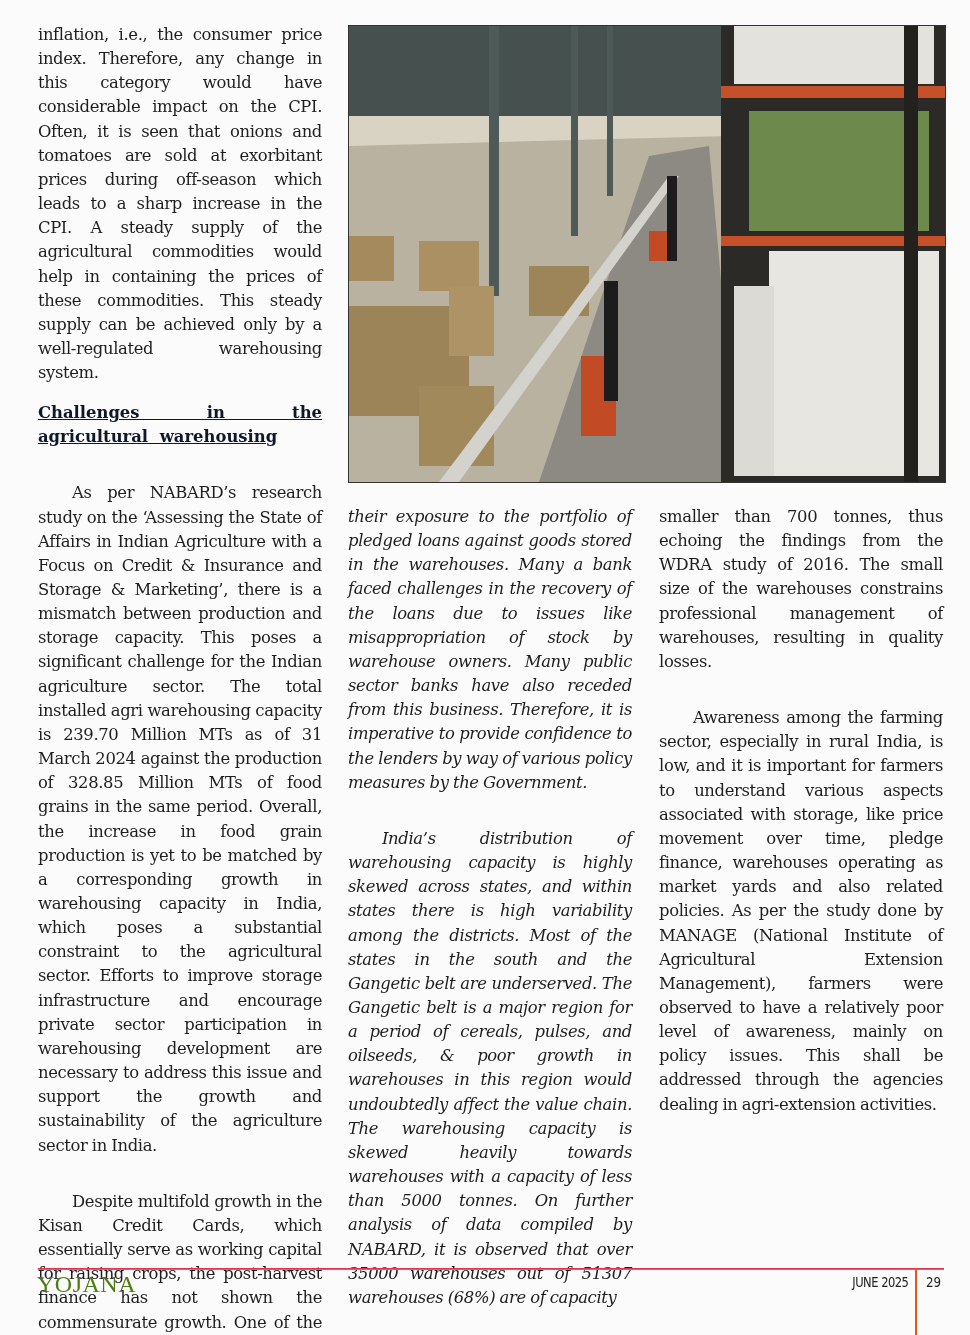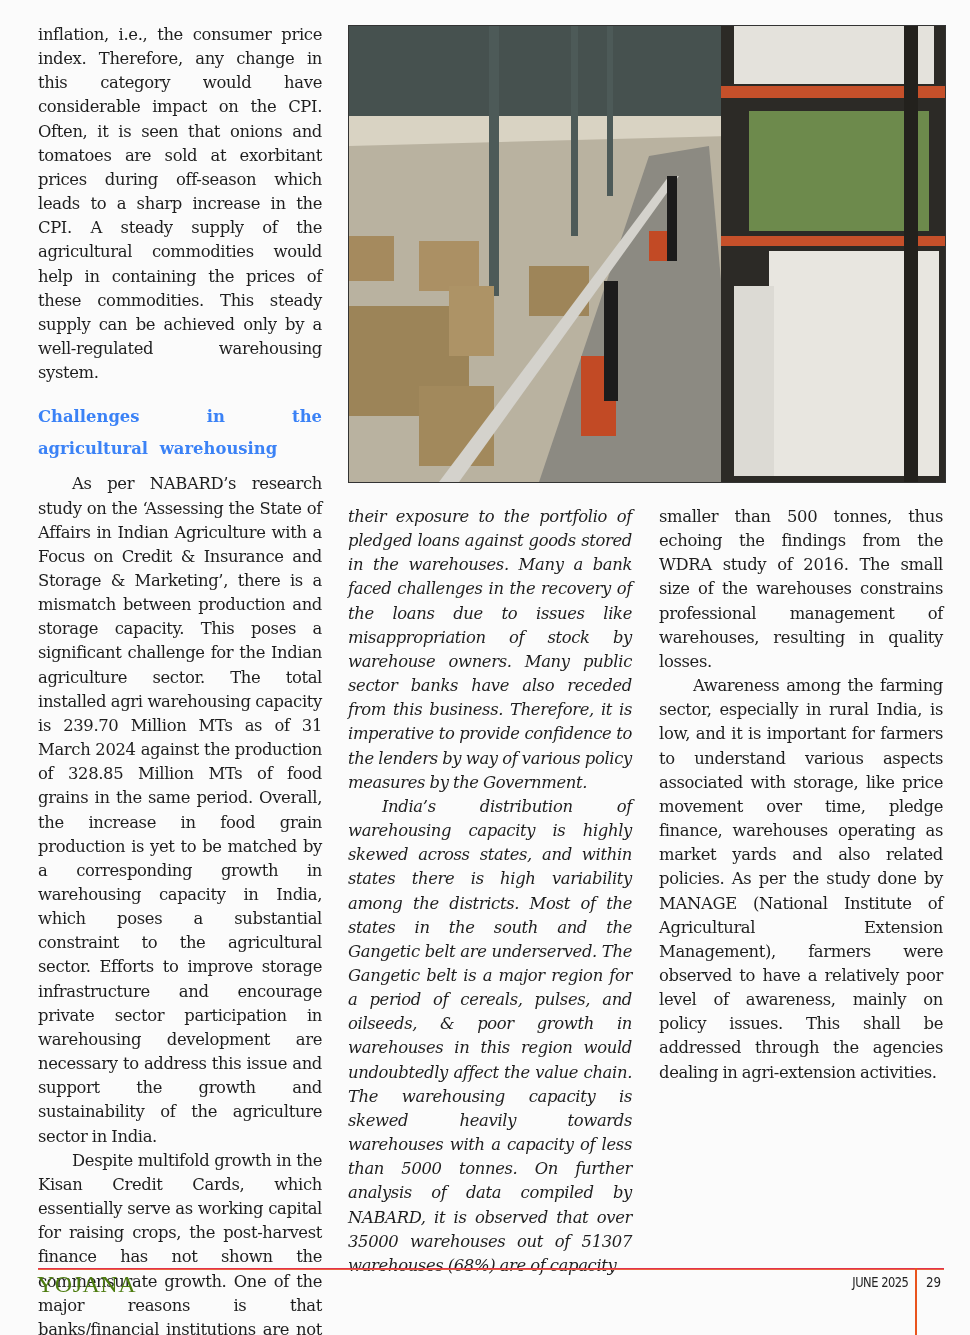--- a/index.html
+++ b/index.html
@@ -12,31 +12,32 @@
   .col {
     position: absolute;
     width: 284px;
     font-size: 16.4px;
     line-height: 24.15px;
     text-align: justify;
     letter-spacing: -0.35px;
     word-spacing: -0.5px;
   }
   .col p { margin: 0; }
-  .col p.indent { text-indent: 34px; }
+  .col p.indent { text-indent: 34px; margin-top: 32px; }
   #col1 { left: 38px; top: 23px; }
   #col2 { left: 348px; top: 505px; font-style: italic; }
   #col3 { left: 659px; top: 505px; }
   .heading {
-    color: #3b82f6;
+    color: #0f172a;
     font-weight: bold;
     margin: 16px 0 7px 0 !important;
-    line-height: 32px;
+    line-height: 24px;
     letter-spacing: 0px;
     word-spacing: 6px;
+    text-decoration: underline;
   }
   #photo {
     position: absolute; left: 348px; top: 25px; width: 596px; height: 456px;
     border: 1px solid #333; overflow: hidden;
     background: linear-gradient(180deg, #3a4442 0%, #5d6862 16%, #c9c2b2 26%, #a39d8c 48%, #8d8b84 70%, #7a7871 100%);
   }
   #photo svg { display: block; }
   #footer-rule {
     position: absolute; left: 38px; top: 1268px; width: 906px; height: 2px;
     background: linear-gradient(180deg, #e2324e 0%, #e2324e 60%, #f6b21c 100%);
@@ -108,21 +109,21 @@
     <rect x="555" y="0" width="14" height="456" fill="#23211d"></rect>
   </svg>
 </div>
 
 <div id="col2" class="col">
   <p>their exposure to the portfolio of pledged loans against goods stored in the warehouses. Many a bank faced challenges in the recovery of the loans due to issues like misappropriation of stock by warehouse owners. Many public sector banks have also receded from this business. Therefore, it is imperative to provide confidence to the lenders by way of various policy measures by the Government.</p>
   <p class="indent">India’s distribution of warehousing capacity is highly skewed across states, and within states there is high variability among the districts. Most of the states in the south and the Gangetic belt are underserved. The Gangetic belt is a major region for a period of cereals, pulses, and oilseeds, &amp; poor growth in warehouses in this region would undoubtedly affect the value chain. The warehousing capacity is skewed heavily towards warehouses with a capacity of less than 5000 tonnes. On further analysis of data compiled by NABARD, it is observed that over 35000 warehouses out of 51307 warehouses (68%) are of capacity</p>
 </div>
 
 <div id="col3" class="col">
-  <p>smaller than 500 tonnes, thus echoing the findings from the WDRA study of 2016. The small size of the warehouses constrains professional management of warehouses, resulting in quality losses.</p>
+  <p>smaller than 700 tonnes, thus echoing the findings from the WDRA study of 2016. The small size of the warehouses constrains professional management of warehouses, resulting in quality losses.</p>
   <p class="indent">Awareness among the farming sector, especially in rural India, is low, and it is important for farmers to understand various aspects associated with storage, like price movement over time, pledge finance, warehouses operating as market yards and also related policies. As per the study done by MANAGE (National Institute of Agricultural Extension Management), farmers were observed to have a relatively poor level of awareness, mainly on policy issues. This shall be addressed through the agencies dealing in agri-extension activities.</p>
 </div>
 
 <div id="footer-rule"></div>
 <div id="footer-vrule"></div>
 <div id="brand">YOJANA</div>
 <div id="issue-date">JUNE 2025</div>
 <div id="page-num">29</div>
 
 </body></html>

